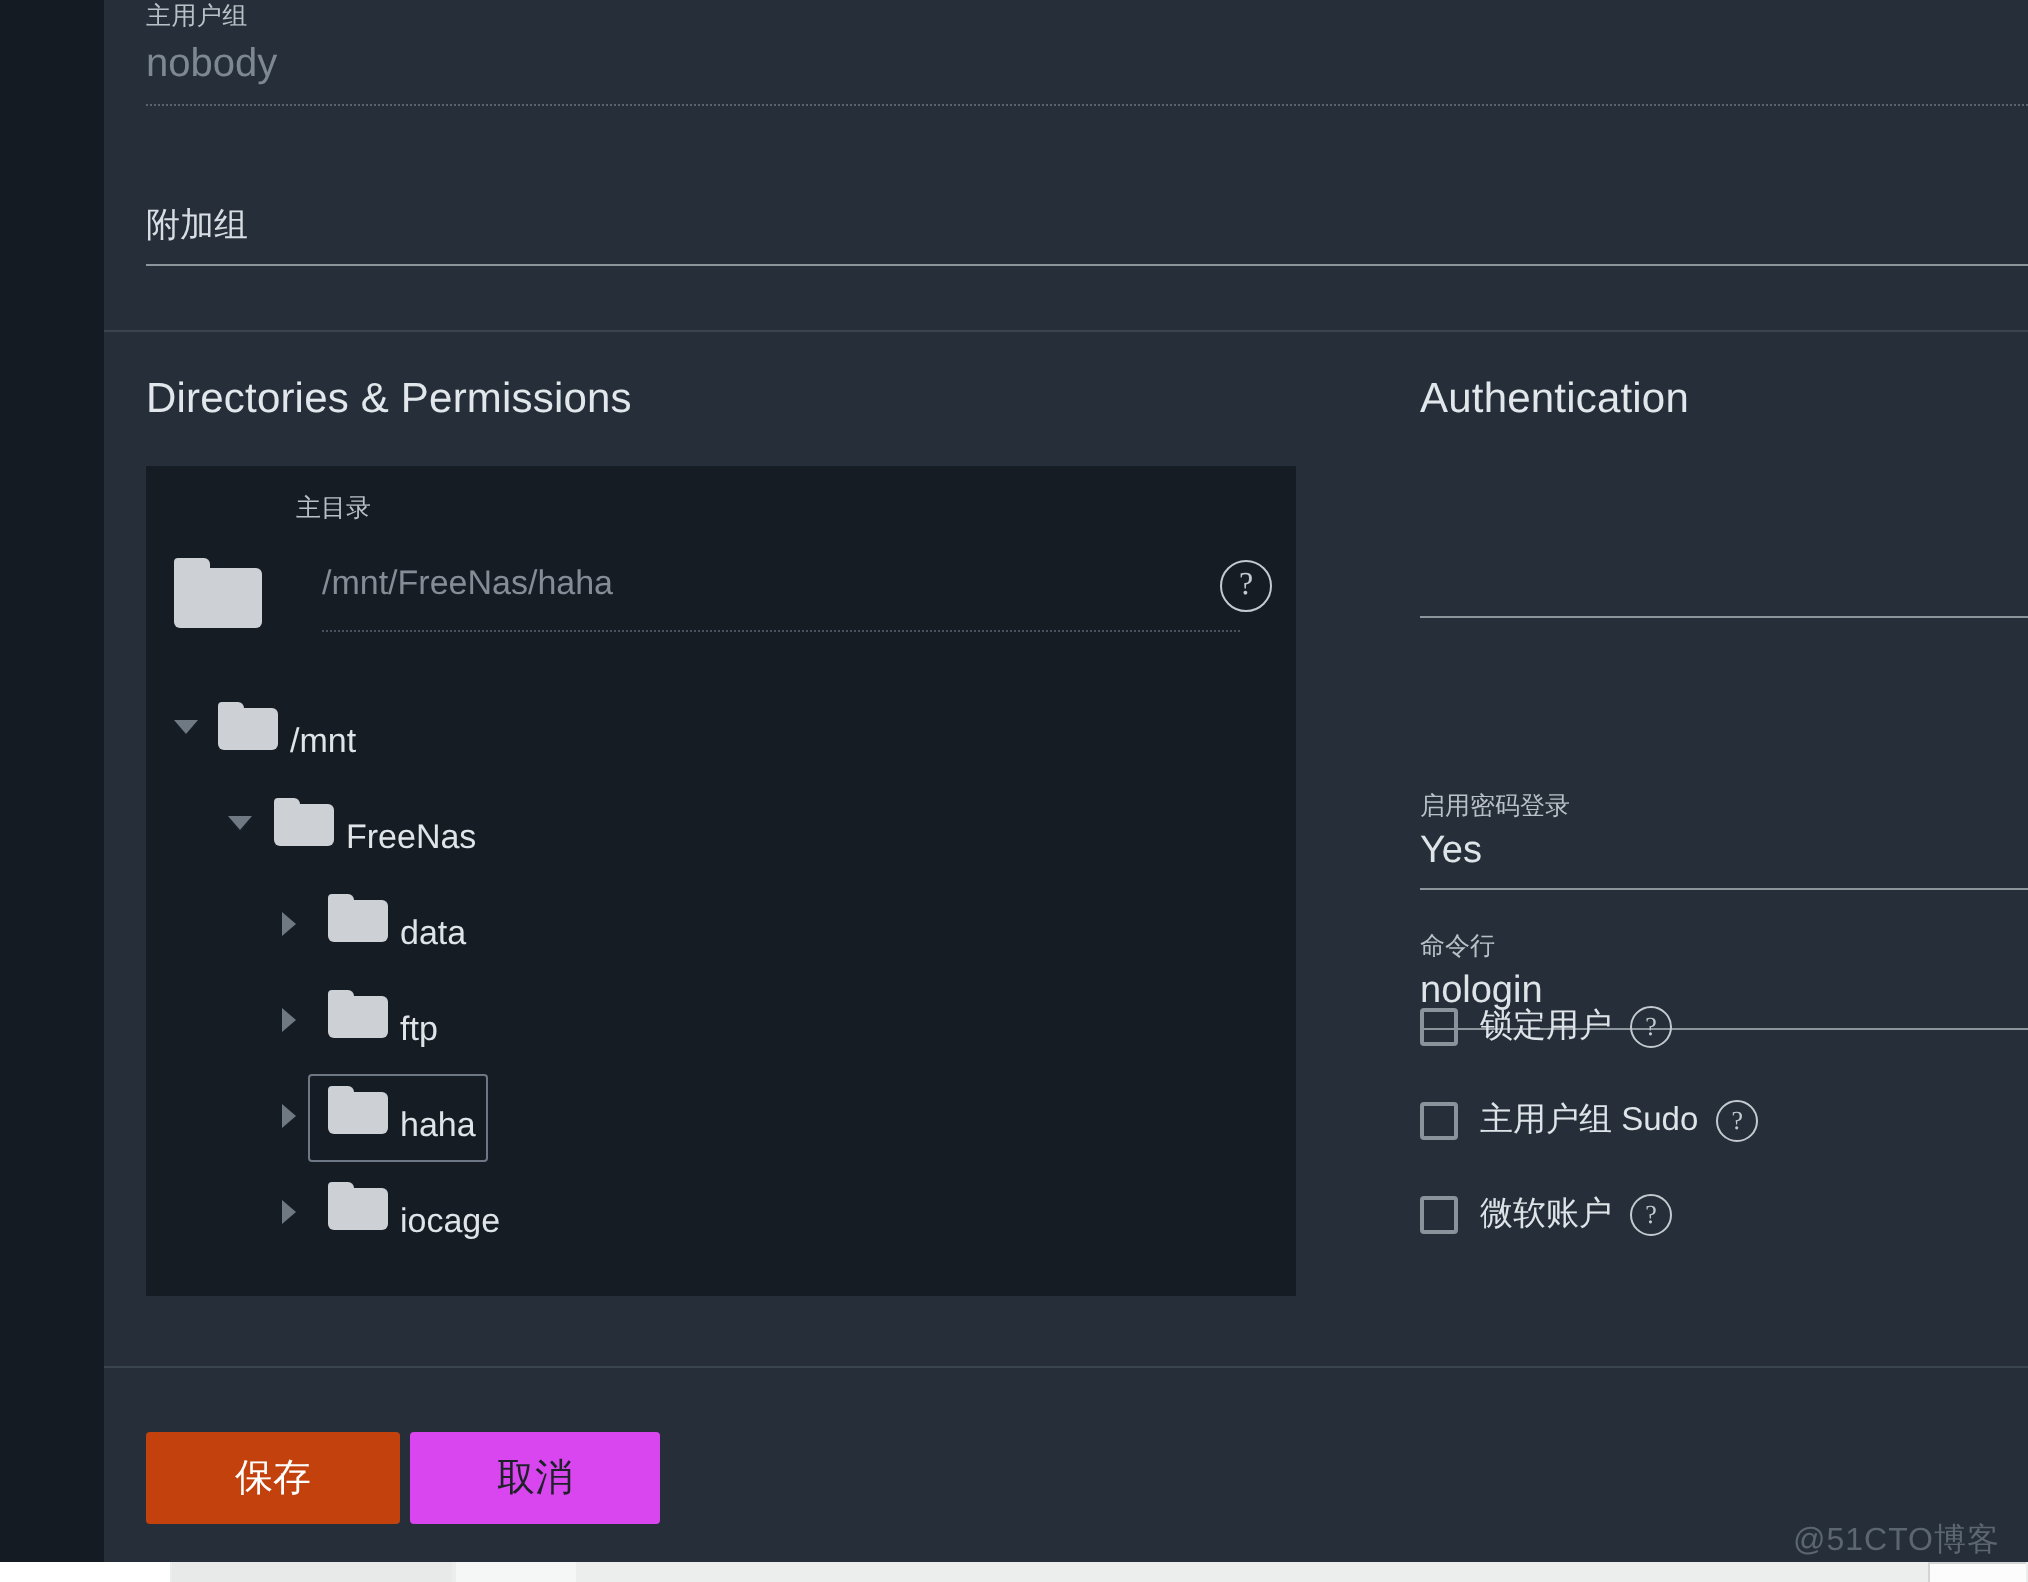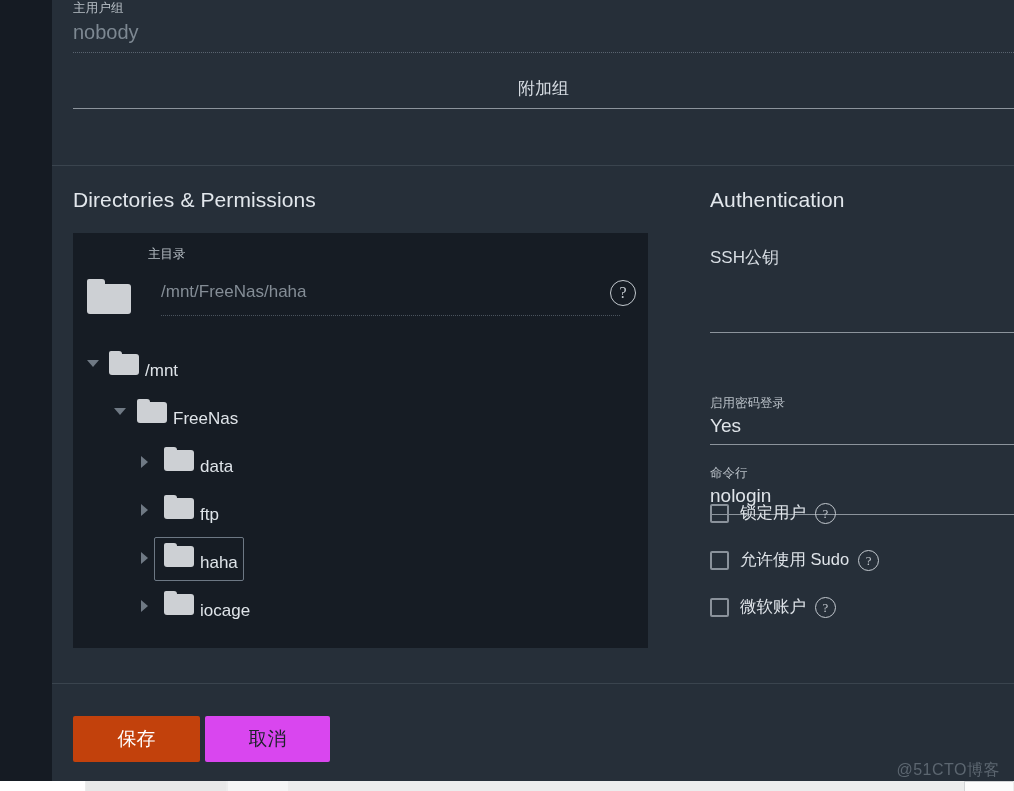--- a/index.html
+++ b/index.html
@@ -72,21 +72,21 @@
   }
   .underline-solid {
     border-bottom: 1px solid #8c949c;
     height: 0;
     width: 100%;
   }
 
   #field-primary-group { left: 21px; top: 0px; width: 941px; }
   #field-primary-group .underline-dotted { margin-top: 6px; }
 
-  #field-aux-group { left: 21px; top: 76px; width: 941px; text-align: center; }
+  #field-aux-group { left: 21px; top: 100px; width: 941px; }
   #field-aux-group .group-title {
     font-size: 17px;
     color: #d7dde3;
     line-height: 26px;
   }
   #field-aux-group .underline-solid { margin-top: 6px; }
 
   .hr-section {
     position: absolute;
     left: 0;
@@ -491,21 +491,20 @@
             <div class="folder"><span class="folder-ico folder-sm"><i class="tab"></i><i class="body"></i></span></div>
             <div class="node-label">iocage</div>
           </div>
 
         </div>
       </div>
 
       <div class="auth">
 
         <div class="auth-field" id="auth-ssh">
-          <div class="lbl-big">SSH公钥</div>
           <div class="ln"></div>
         </div>
 
         <div class="auth-field" id="auth-pwlogin">
           <div class="lbl">启用密码登录</div>
           <div class="val">Yes</div>
           <div class="ln"></div>
         </div>
 
         <div class="auth-field" id="auth-shell">
@@ -517,21 +516,21 @@
         <div class="check-row" id="check-lock">
           <span class="checkbox"></span>
           <span class="check-label">锁定用户</span>
           <span class="help-ico">
               <span>?</span>
             </span>
         </div>
 
         <div class="check-row" id="check-sudo">
           <span class="checkbox"></span>
-          <span class="check-label">允许使用 Sudo</span>
+          <span class="check-label">主用户组 Sudo</span>
           <span class="help-ico">
               <span>?</span>
             </span>
         </div>
 
         <div class="check-row" id="check-msaccount">
           <span class="checkbox"></span>
           <span class="check-label">微软账户</span>
           <span class="help-ico">
               <span>?</span>

